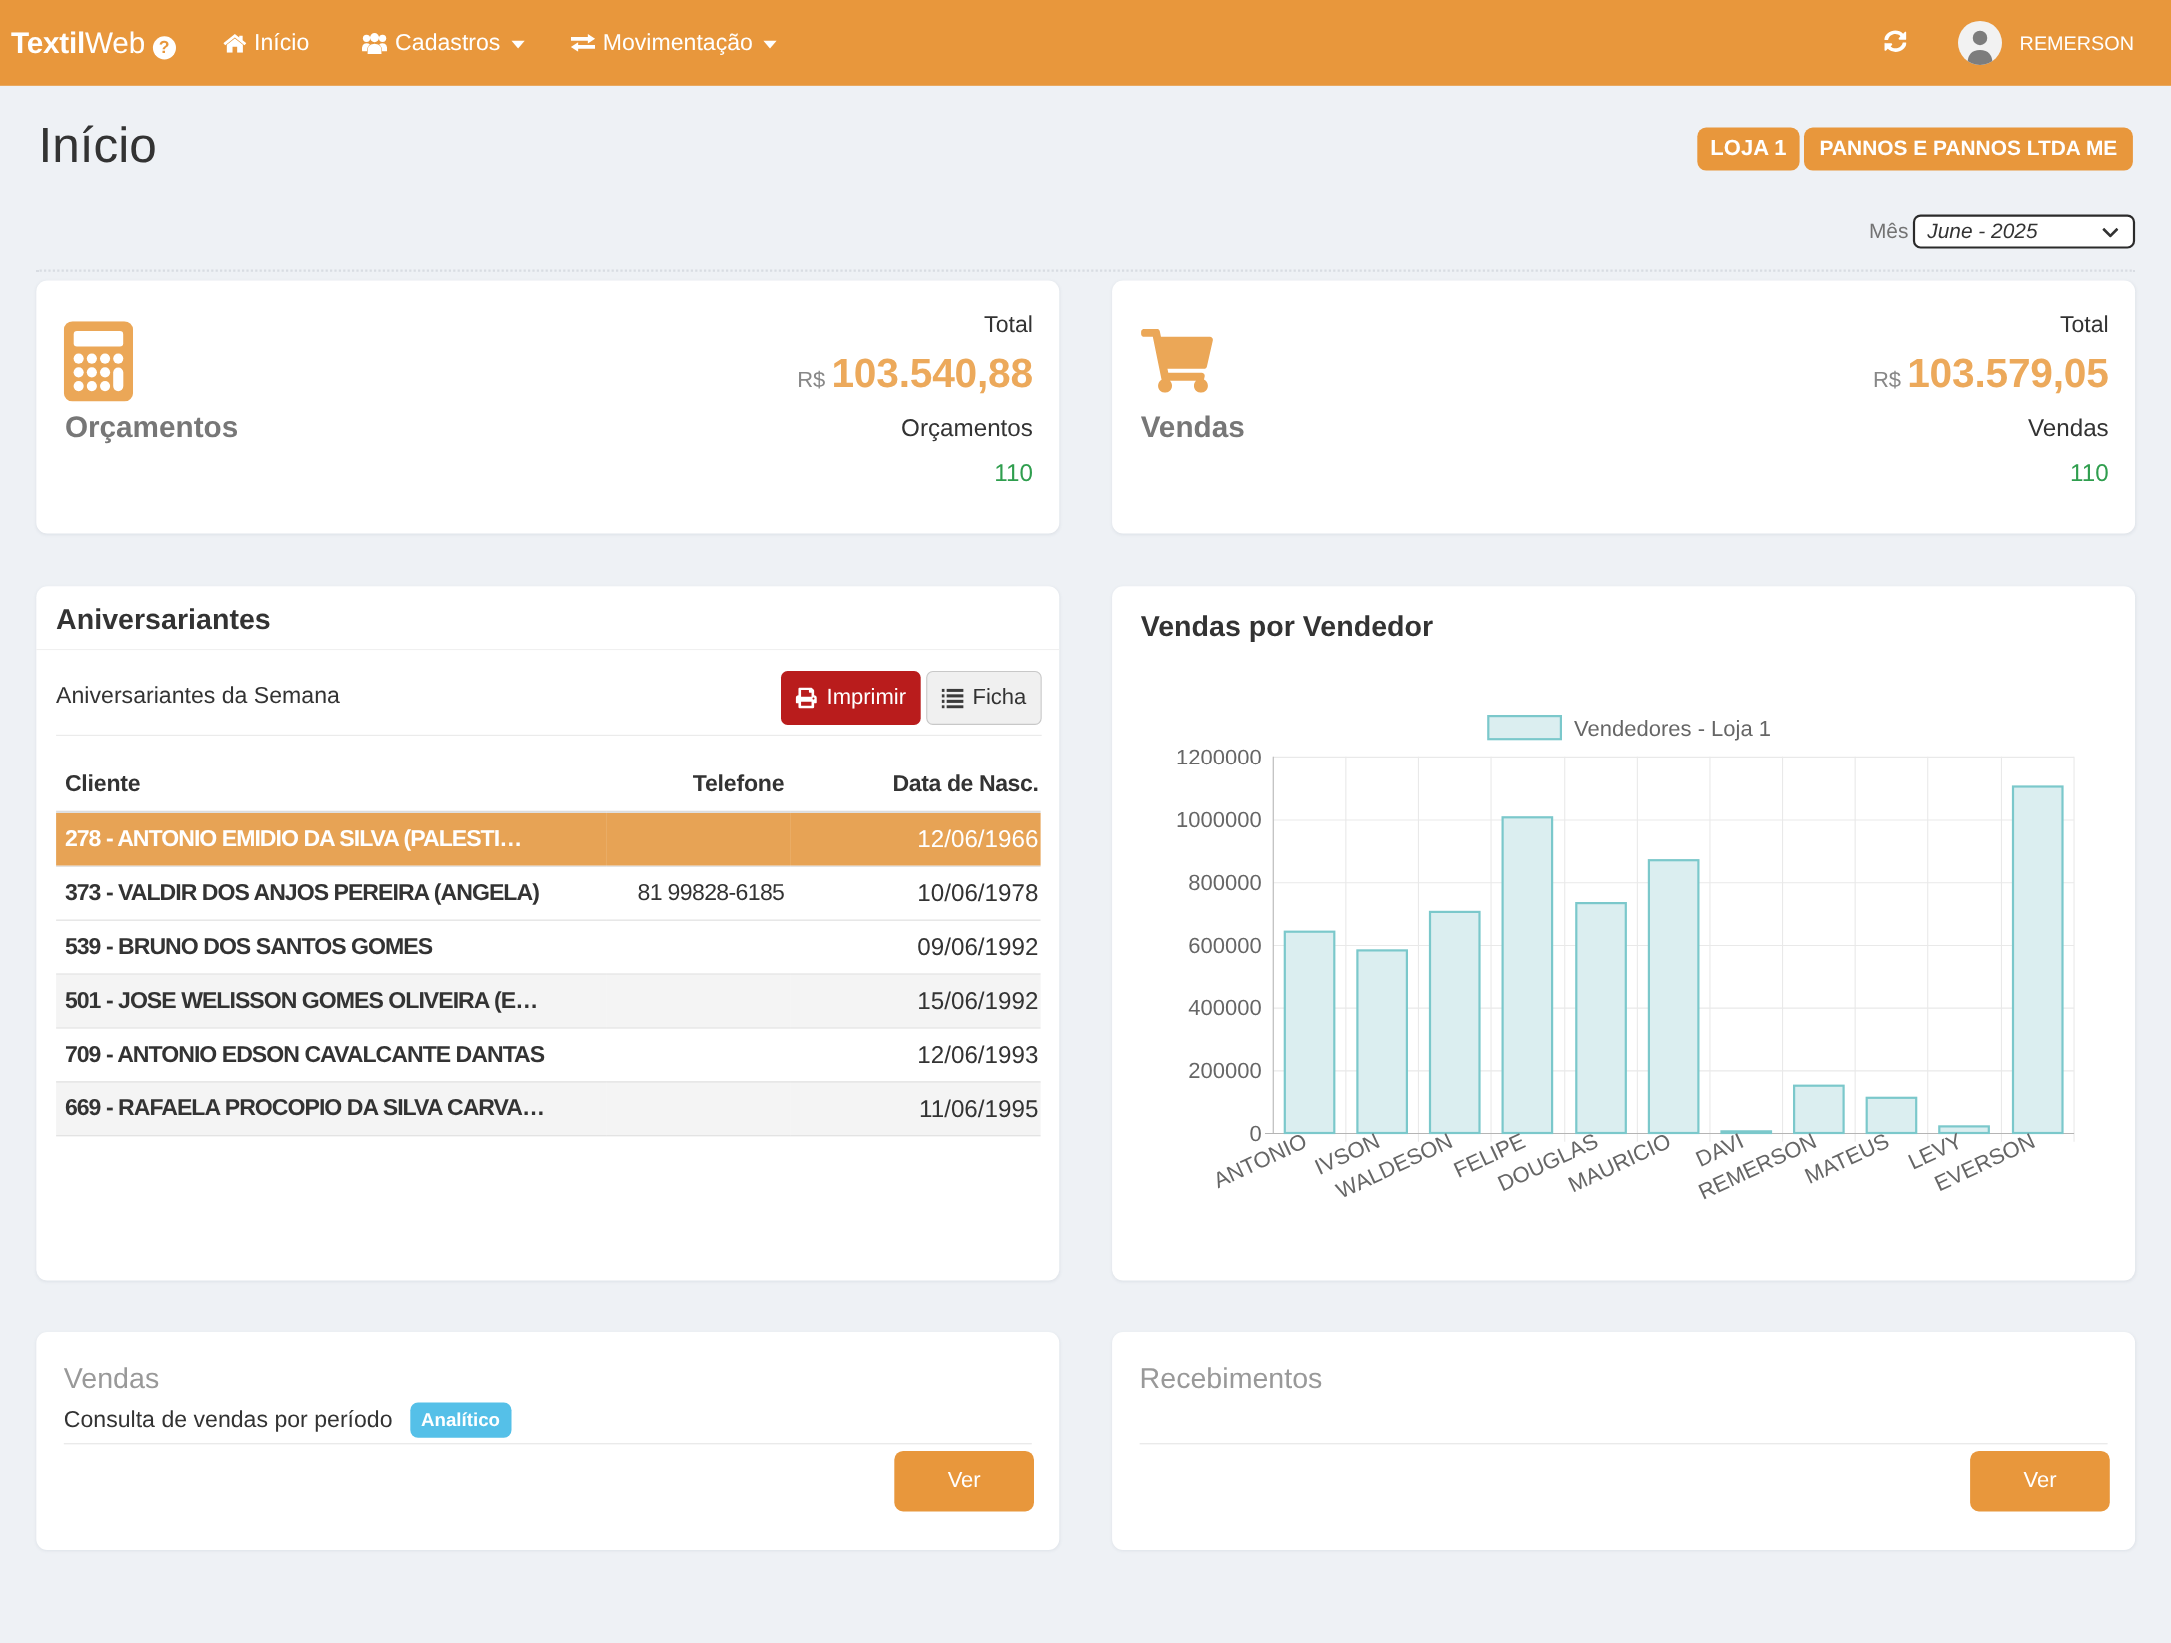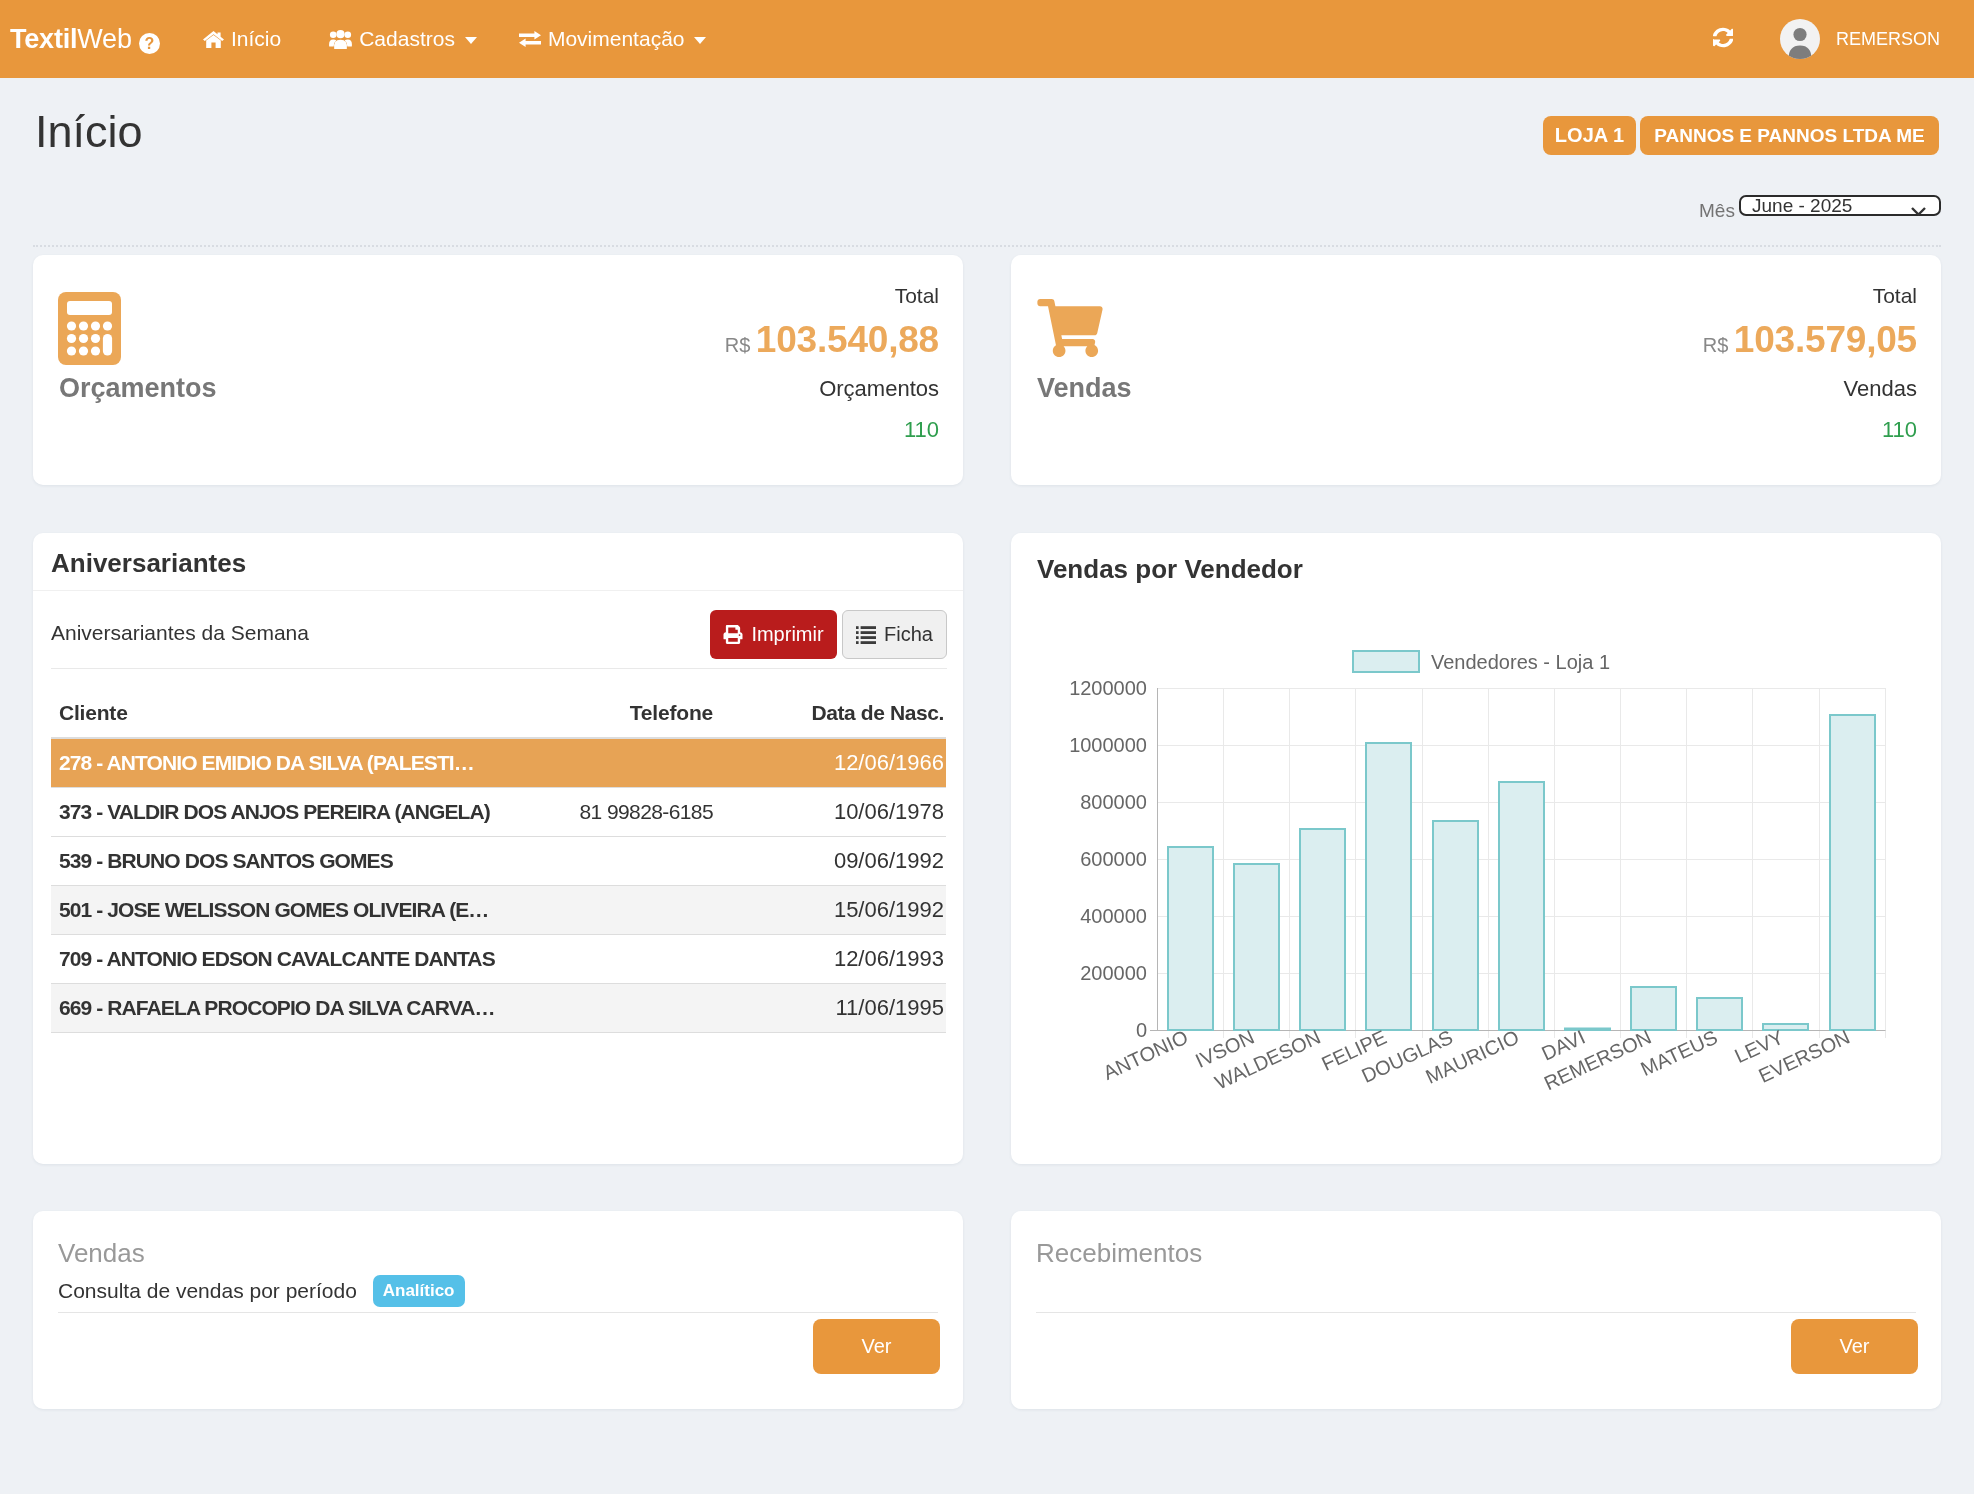--- a/index.html
+++ b/index.html
@@ -17,21 +17,21 @@
   .caret { width:0; height:0; border-left:6px solid transparent; border-right:6px solid transparent; border-top:7px solid #fff; margin-left:10px; margin-top:3px; }
   .uname { position:absolute; right:34px; top:0; height:78px; display:flex; align-items:center; color:#fff; font-size:18px; }
   .avatar { position:absolute; left:1780px; top:19px; width:40px; height:40px; border-radius:50%; background:#f2f2f2; overflow:hidden; }
 
   
   .h1 { position:absolute; left:35px; top:109px; font-size:45px; line-height:1; color:#333; }
   .datetxt { position:absolute; left:36px; top:206px; font-size:26px; line-height:1; color:#333;margin-top:47px; }
   .btn-loja { position:absolute; top:116px; height:39px; background:#e8973c; border-radius:8px; color:#fff; font-weight:bold; font-size:20px; display:flex; align-items:center; justify-content:center; white-space:nowrap; }
   .dashline { position:absolute; left:33px; right:33px; top:245px; border-top:2px dotted #d8dce2; }
   .meslbl { position:absolute; top:201px; font-size:19px; line-height:1; color:#737373; }
-  .messel { position:absolute; top:195px; height:21px; width:202px; background:#fff; border:2px solid #2b2b2b; border-radius:7px; font-size:19px; color:#333; display:flex; align-items:center; padding-left:11px; }
+  .messel { position:absolute; top:195px; height:31px; width:202px; background:#fff; border:2px solid #2b2b2b; border-radius:7px; font-size:19px; color:#333; display:flex; align-items:center; padding-left:11px;font-style:italic; }
 
   
   .card { position:absolute; background:#fff; border-radius:10px; box-shadow:0 1px 3px rgba(70,90,110,0.09); }
 
   .mt-title { position:absolute; left:26px; top:120px; font-size:27px; font-weight:bold; color:#777; line-height:1; }
   .mline { position:absolute; right:24px; text-align:right; white-space:nowrap; line-height:1; }
 
   
   .cardhead { position:absolute; left:0; top:0; width:100%; height:58px; border-bottom:1px solid #f0f0f0; }
   .cardhead .ttl { position:absolute; left:18px; top:17px; font-size:26px; font-weight:bold; color:#333; line-height:1; }

